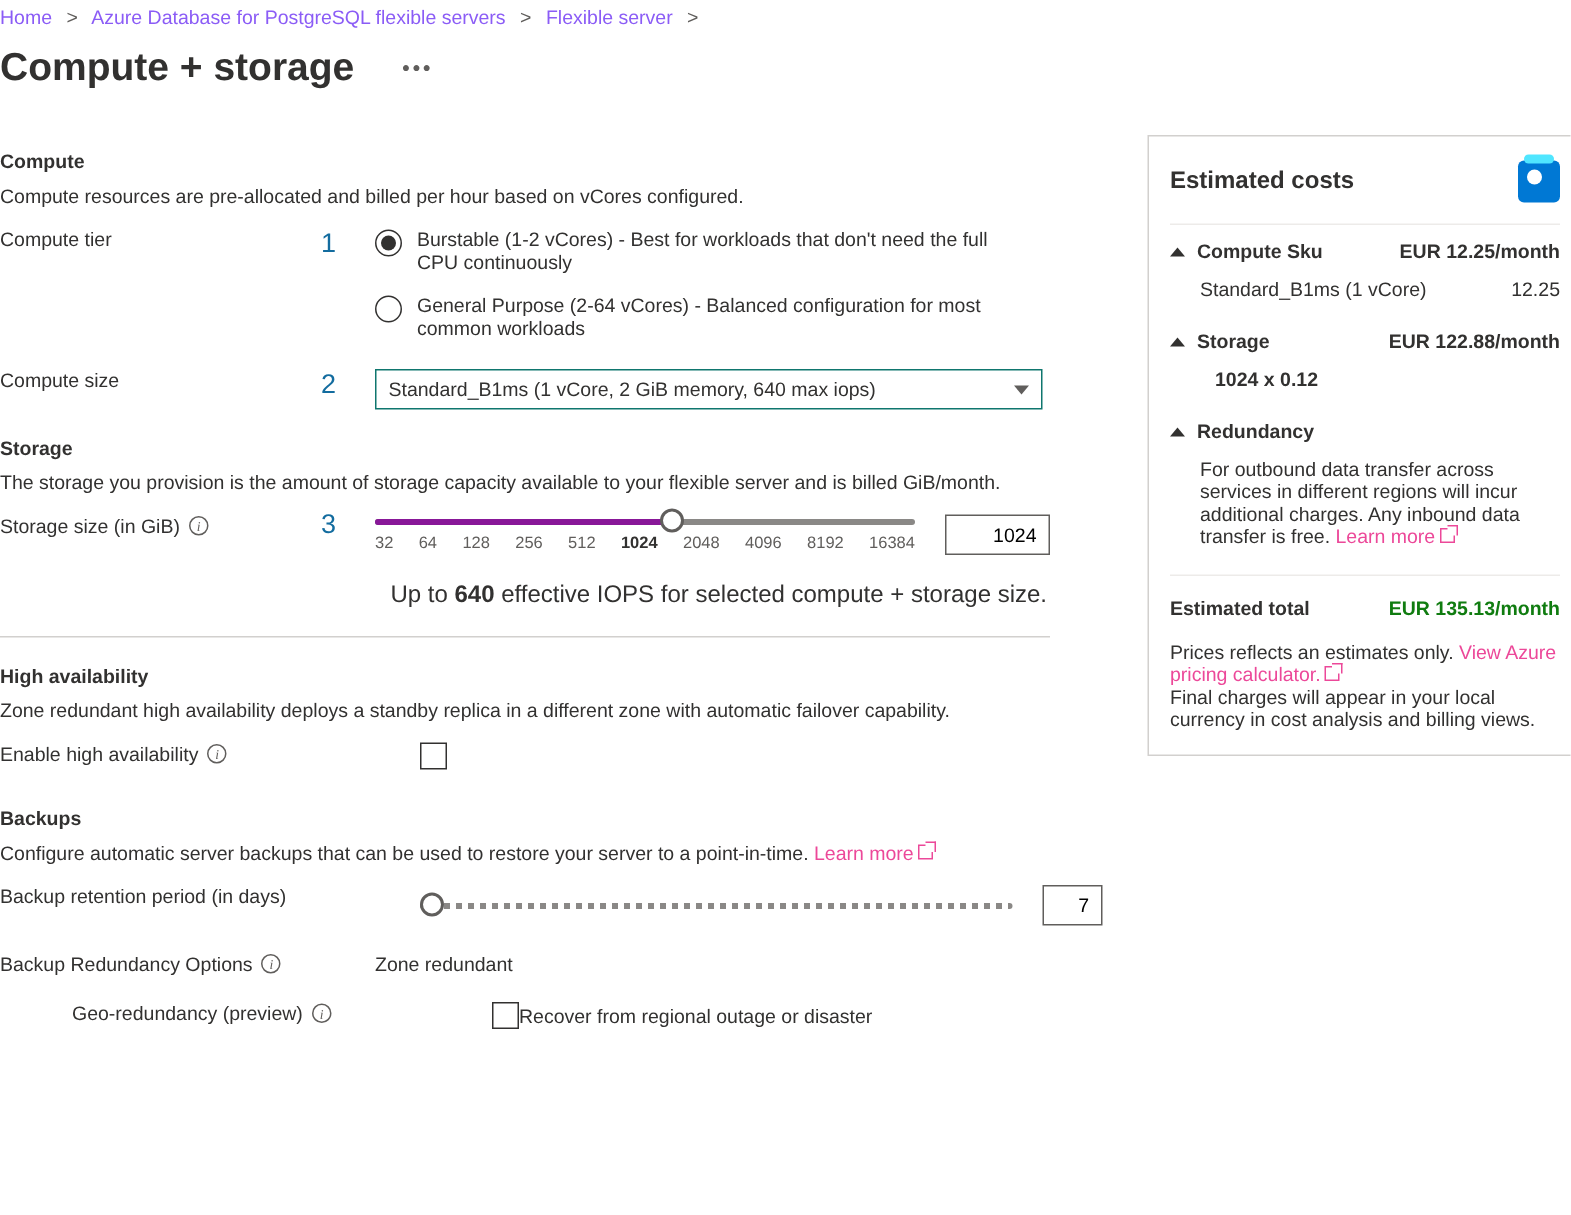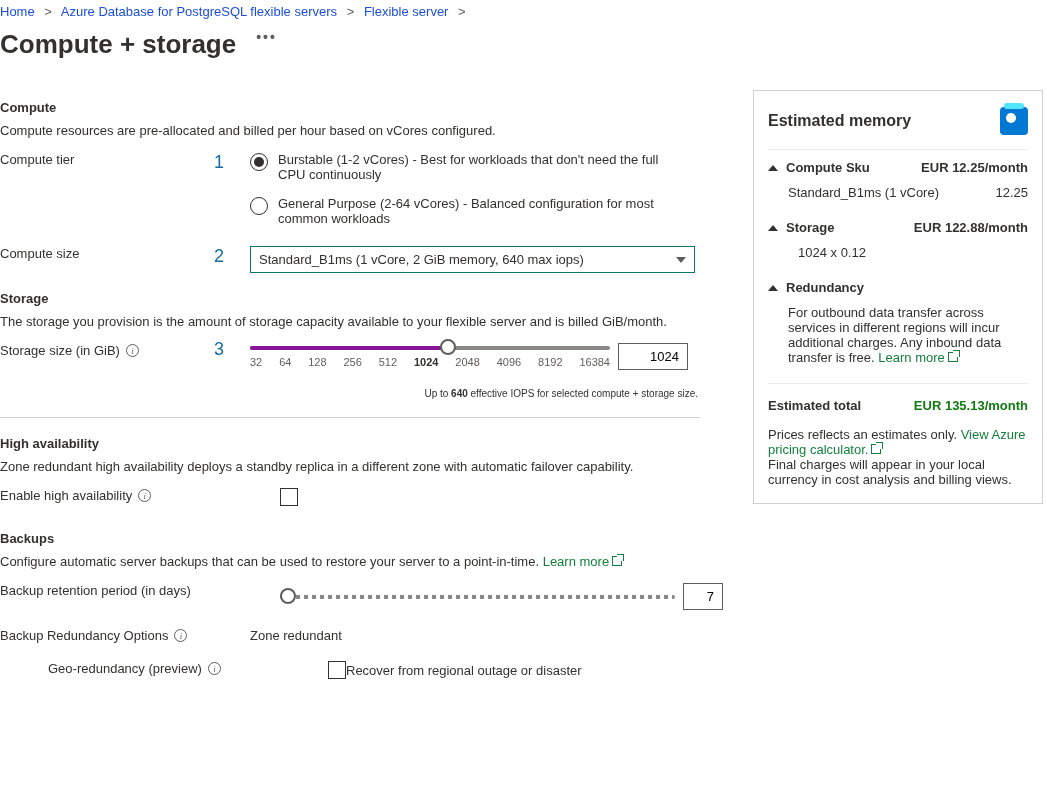--- a/index.html
+++ b/index.html
@@ -1,51 +1,51 @@
 <!DOCTYPE html>
 <html><head>
 <meta charset="utf-8">
 <style>
   * { box-sizing: border-box; margin: 0; padding: 0; }
   body { font-family: "Segoe UI", Arial, sans-serif; font-size: 13px; color: #323130; background: #fff; width: 1047px; }
   .breadcrumb { padding: 4px 0 10px 0; font-size: 13px; }
-  .breadcrumb a { color: #1d4ed8; text-decoration: none; }
+  .breadcrumb a { color: #8b5cf6; text-decoration: none; }
   .breadcrumb .sep { color: #605e5c; margin: 0 6px; }
-  h1.page-title { font-size: 26px; font-weight: 600; margin-bottom: 30px; display: flex; align-items: flex-start; }
+  h1.page-title { font-size: 26px; font-weight: 600; margin-bottom: 30px; display: flex; align-items: center; gap: 12px; }
   h1.page-title .dots { font-size: 14px; color: #605e5c; margin-left: 20px; letter-spacing: 2px; }
   .layout { display: flex; gap: 30px; align-items: flex-start; }
   .main { flex: 0 0 700px; }
   .side { flex: 0 0 290px; border: 1px solid #d2d0ce; padding: 16px 14px; }
   .section-h { font-size: 13px; font-weight: 600; margin-bottom: 8px; margin-top: 10px; }
   .section-desc { font-size: 13px; color: #323130; margin-bottom: 14px; }
   .fieldrow { display: flex; align-items: flex-start; margin-bottom: 6px; }
   .fieldlabel { flex: 0 0 250px; font-size: 13px; color: #323130; display:flex; align-items:center; gap:6px; }
   .fieldcontrol { flex: 1; }
   .annot { position: absolute; margin-left: -36px; color: #136c9f; font-size: 18px; font-weight: 400; }
   .radio-item { display: flex; align-items: flex-start; margin-bottom: 14px; gap: 10px; }
   .radio { width: 18px; height: 18px; border: 1px solid #323130; border-radius: 50%; flex-shrink: 0; display: flex; align-items: center; justify-content: center; margin-top: 1px; }
   .radio.checked::after { content: ""; width: 10px; height: 10px; background: #323130; border-radius: 50%; display:block; }
   .radio-label { font-size: 13px; max-width: 400px; }
   .select { border: 1px solid #0f766e; padding: 5px 8px; font-size: 13px; display: flex; justify-content: space-between; align-items: center; width: 445px; }
   .chev { width:0; height:0; border-left:5px solid transparent; border-right:5px solid transparent; border-top:6px solid #605e5c; }
   .info-icon { width: 13px; height: 13px; border: 1px solid #605e5c; border-radius: 50%; display: inline-flex; align-items: center; justify-content: center; font-size: 9px; font-style: italic; font-family: serif; color: #605e5c; }
-  .slider-wrap { display: flex; align-items: center; gap: 8px; }
+  .slider-wrap { display: flex; align-items: center; gap: 20px; }
   .slider { position: relative; width: 360px; height: 4px; background: #8a8886; border-radius: 2px; }
   .slider .fill { position: absolute; height: 4px; background: #881798; border-radius: 2px; left:0; }
   .slider .thumb { position: absolute; width: 16px; height: 16px; background: #fff; border: 2px solid #605e5c; border-radius: 50%; top: -7px; transform: translateX(-50%); }
   .slider-dash { background: repeating-linear-gradient(to right, #8a8886 0 4px, transparent 4px 8px); }
   .slider-ticks { width: 360px; display: flex; justify-content: space-between; font-size: 11px; color: #605e5c; margin-top: 6px; }
   .slider-ticks span.bold { color: #323130; font-weight: 600; }
   .num-input { width: 70px; border: 1px solid #605e5c; padding: 5px 8px; text-align: right; font-size: 13px; }
-  .iops-note { text-align: right; font-size: 10px; margin-top: 18px; width: 698px; }
+  .iops-note { text-align: right; font-size: 16px; margin-top: 18px; width: 698px; }
   .checkbox { width: 18px; height: 18px; border: 1px solid #323130; display:inline-block; }
   .checkbox.with-label { display:flex; align-items:center; gap:0; border:none; width:auto; height:auto; }
   .checkbox.with-label .box { width: 18px; height: 18px; border: 1px solid #323130; }
   hr.sep-line { border: none; border-top: 1px solid #d2d0ce; margin: 18px 0; width: 700px; }
-  a.link { color: #15803d; text-decoration: none; }
+  a.link { color: #ec4899; text-decoration: none; }
   .ext-icon { display:inline-block; width:10px; height:10px; border:1px solid currentColor; position:relative; margin-left:3px; }
   .ext-icon::after { content:""; position:absolute; width:6px; height:6px; border-top:1px solid currentColor; border-right:1px solid currentColor; top:-3px; right:-3px; background:#fff; }
   
   .side h2 { font-size: 16px; font-weight: 600; margin-bottom: 14px; display:flex; justify-content:space-between; align-items:center; }
   .pg-icon { width:28px; height:28px; background:#0078d4; border-radius:4px; position:relative; }
   .pg-icon::before { content:""; position:absolute; top:-4px; left:4px; right:4px; height:6px; background:#50e6ff; border-radius:3px; }
   .pg-icon::after { content:""; position:absolute; top:6px; left:6px; width:10px; height:10px; background:#fff; border-radius:50%; }
   .cost-sec { border-top: 1px solid #edebe9; padding: 10px 0 6px 0; }
   .cost-head { display: flex; align-items: center; gap: 8px; font-weight: 600; font-size: 13px; }
   .cost-head .price { margin-left: auto; font-weight: 600; }
@@ -204,21 +204,21 @@
           <span class="box"></span>
           <span>Recover from regional outage or disaster</span>
         </label>
       </div>
     </div>
 
   </div>
 
   <div class="side">
     <h2>
-      <span>Estimated memory</span>
+      <span>Estimated costs</span>
       <span class="pg-icon"></span>
     </h2>
 
     <div class="cost-sec">
       <div class="cost-head">
         <span class="caret"></span>
         <span>Compute Sku</span>
         <span class="price">EUR 12.25/month</span>
       </div>
       <div class="cost-body">
@@ -227,21 +227,21 @@
       </div>
     </div>
 
     <div class="cost-sec" style="border-top:none;">
       <div class="cost-head">
         <span class="caret"></span>
         <span>Storage</span>
         <span class="price">EUR 122.88/month</span>
       </div>
       <div class="cost-body">
-        <span class="right" style="white-space:pre-line;">1024 x 0.12</span>
+        <span class="right" style="white-space:pre-line;font-weight:bold;">1024 x 0.12</span>
       </div>
     </div>
 
     <div class="cost-sec" style="border-top:none;">
       <div class="cost-head">
         <span class="caret"></span>
         <span>Redundancy</span>
       </div>
       <div class="cost-desc">
         <span>For outbound data transfer across services in different regions will incur additional charges. Any inbound data transfer is free. </span><a class="link" href="#"><span>Learn more</span><span class="ext-icon"></span></a>

